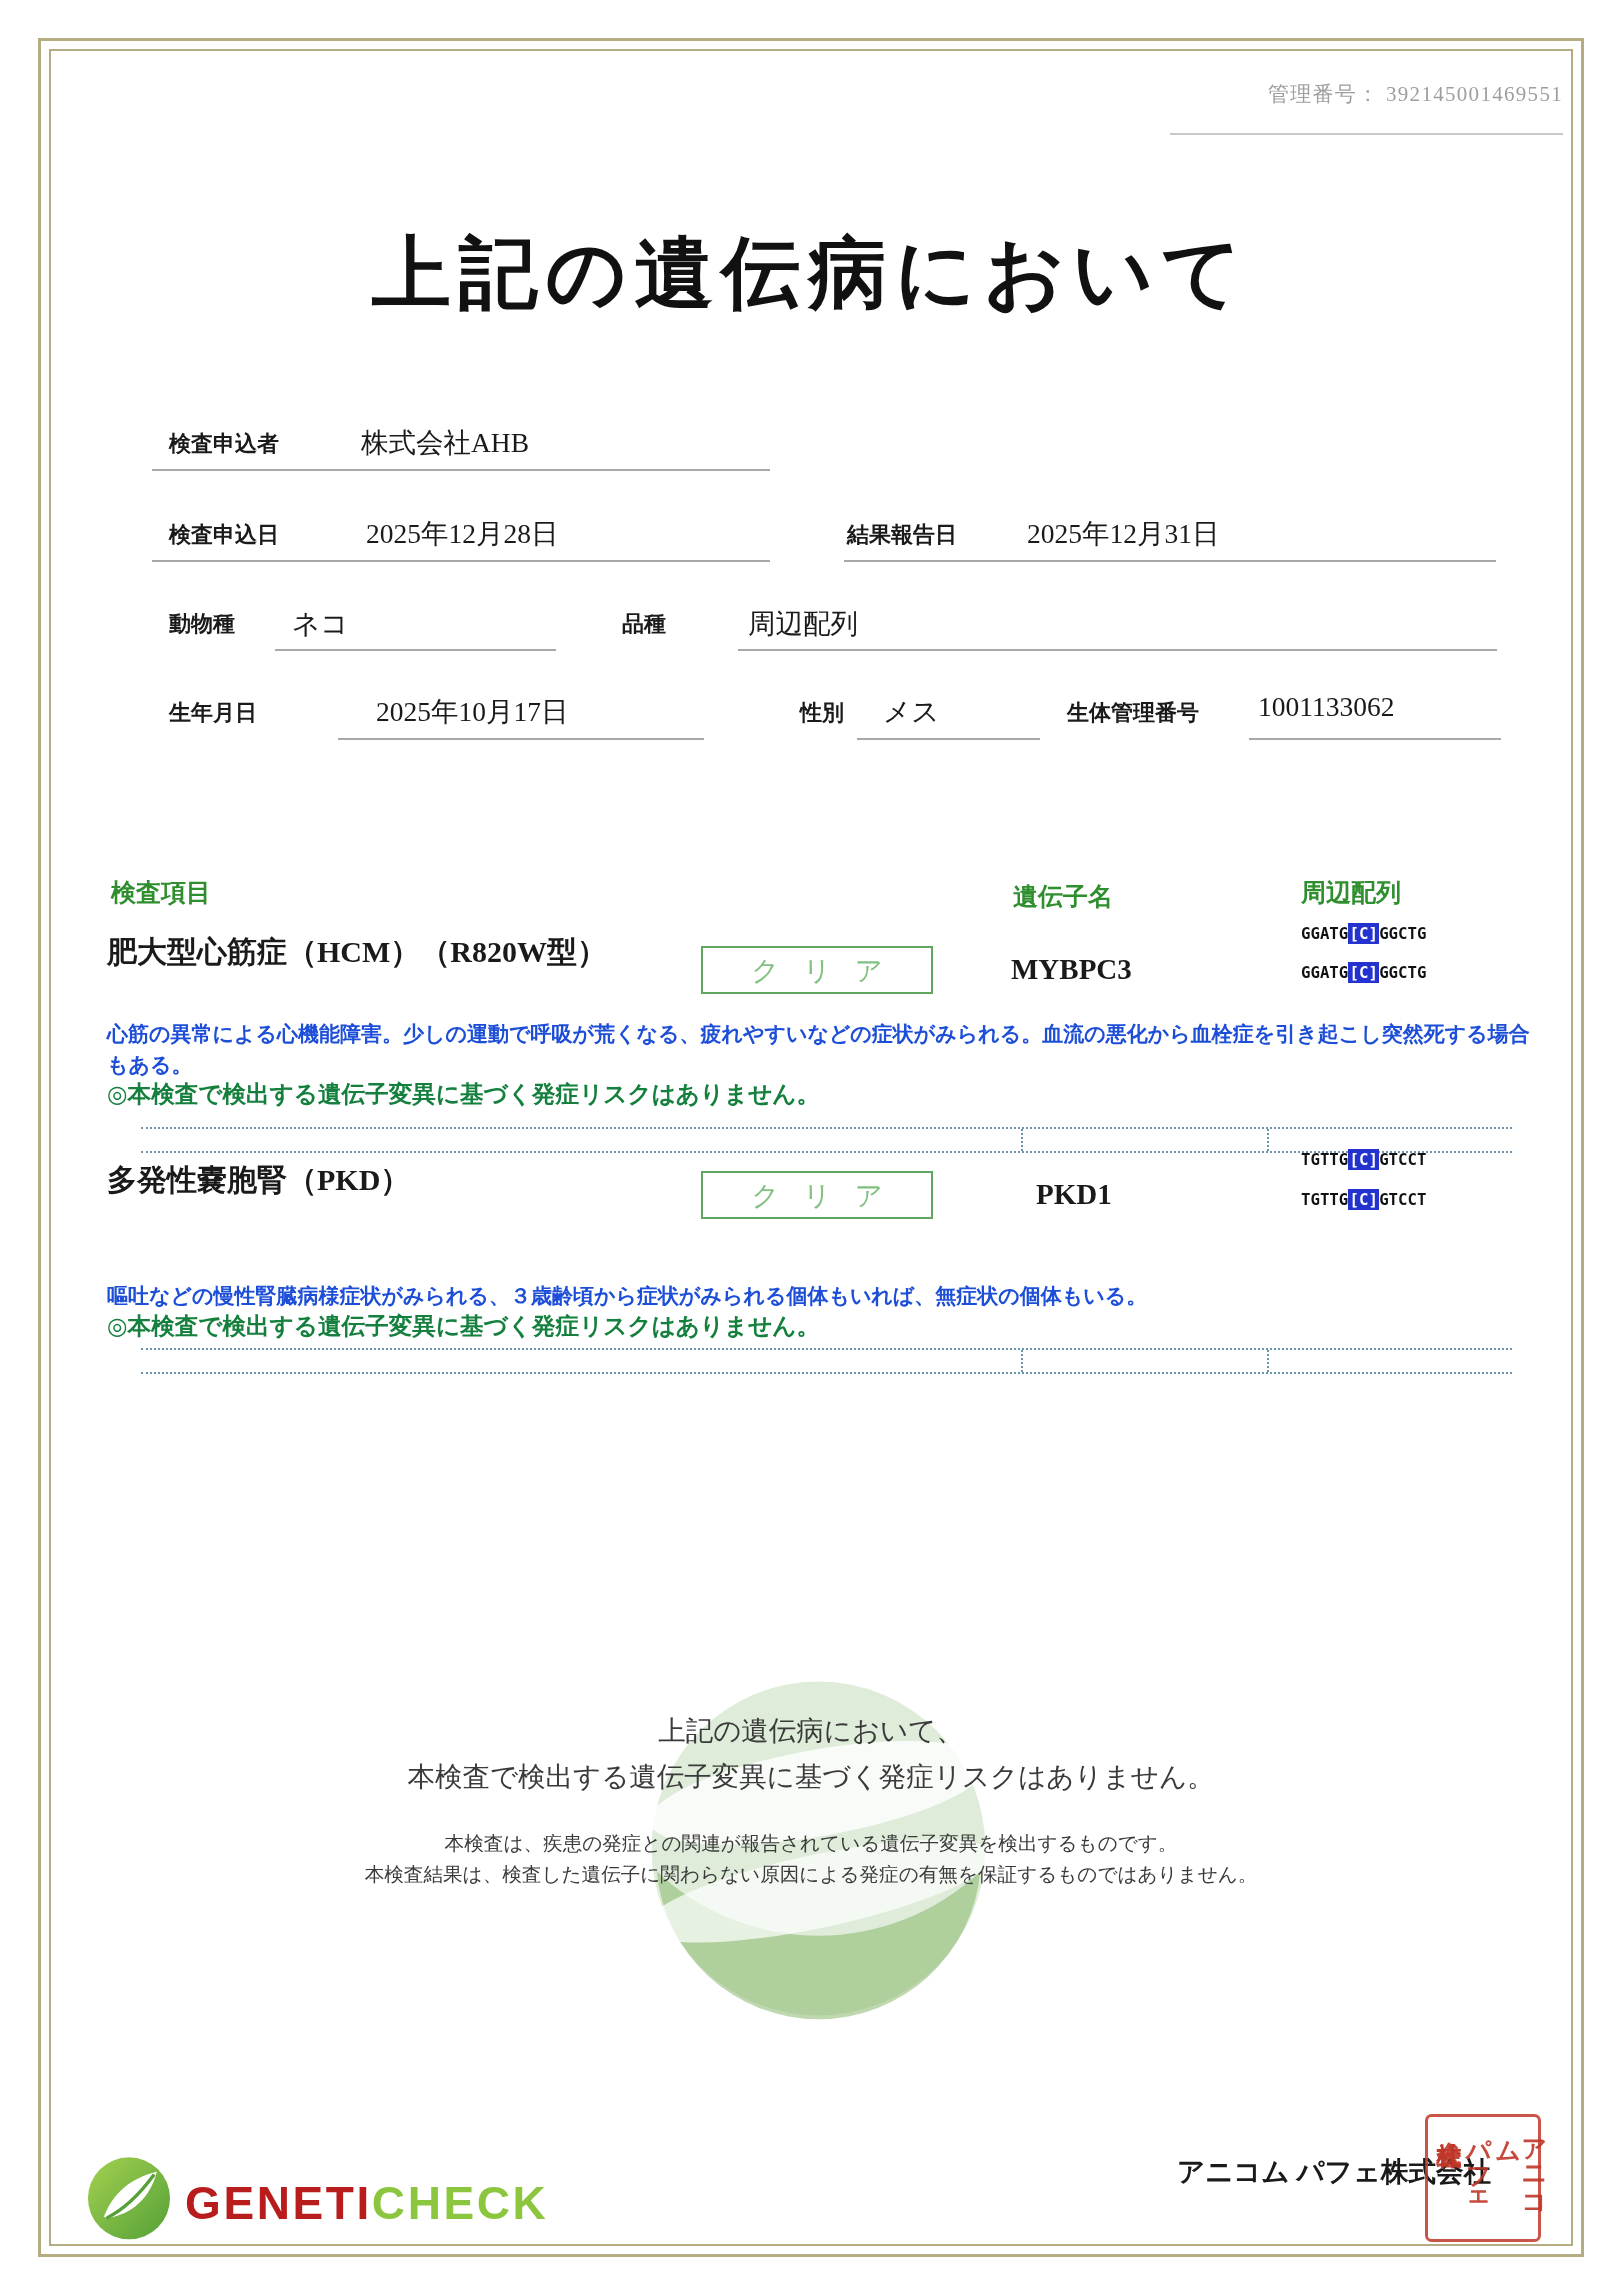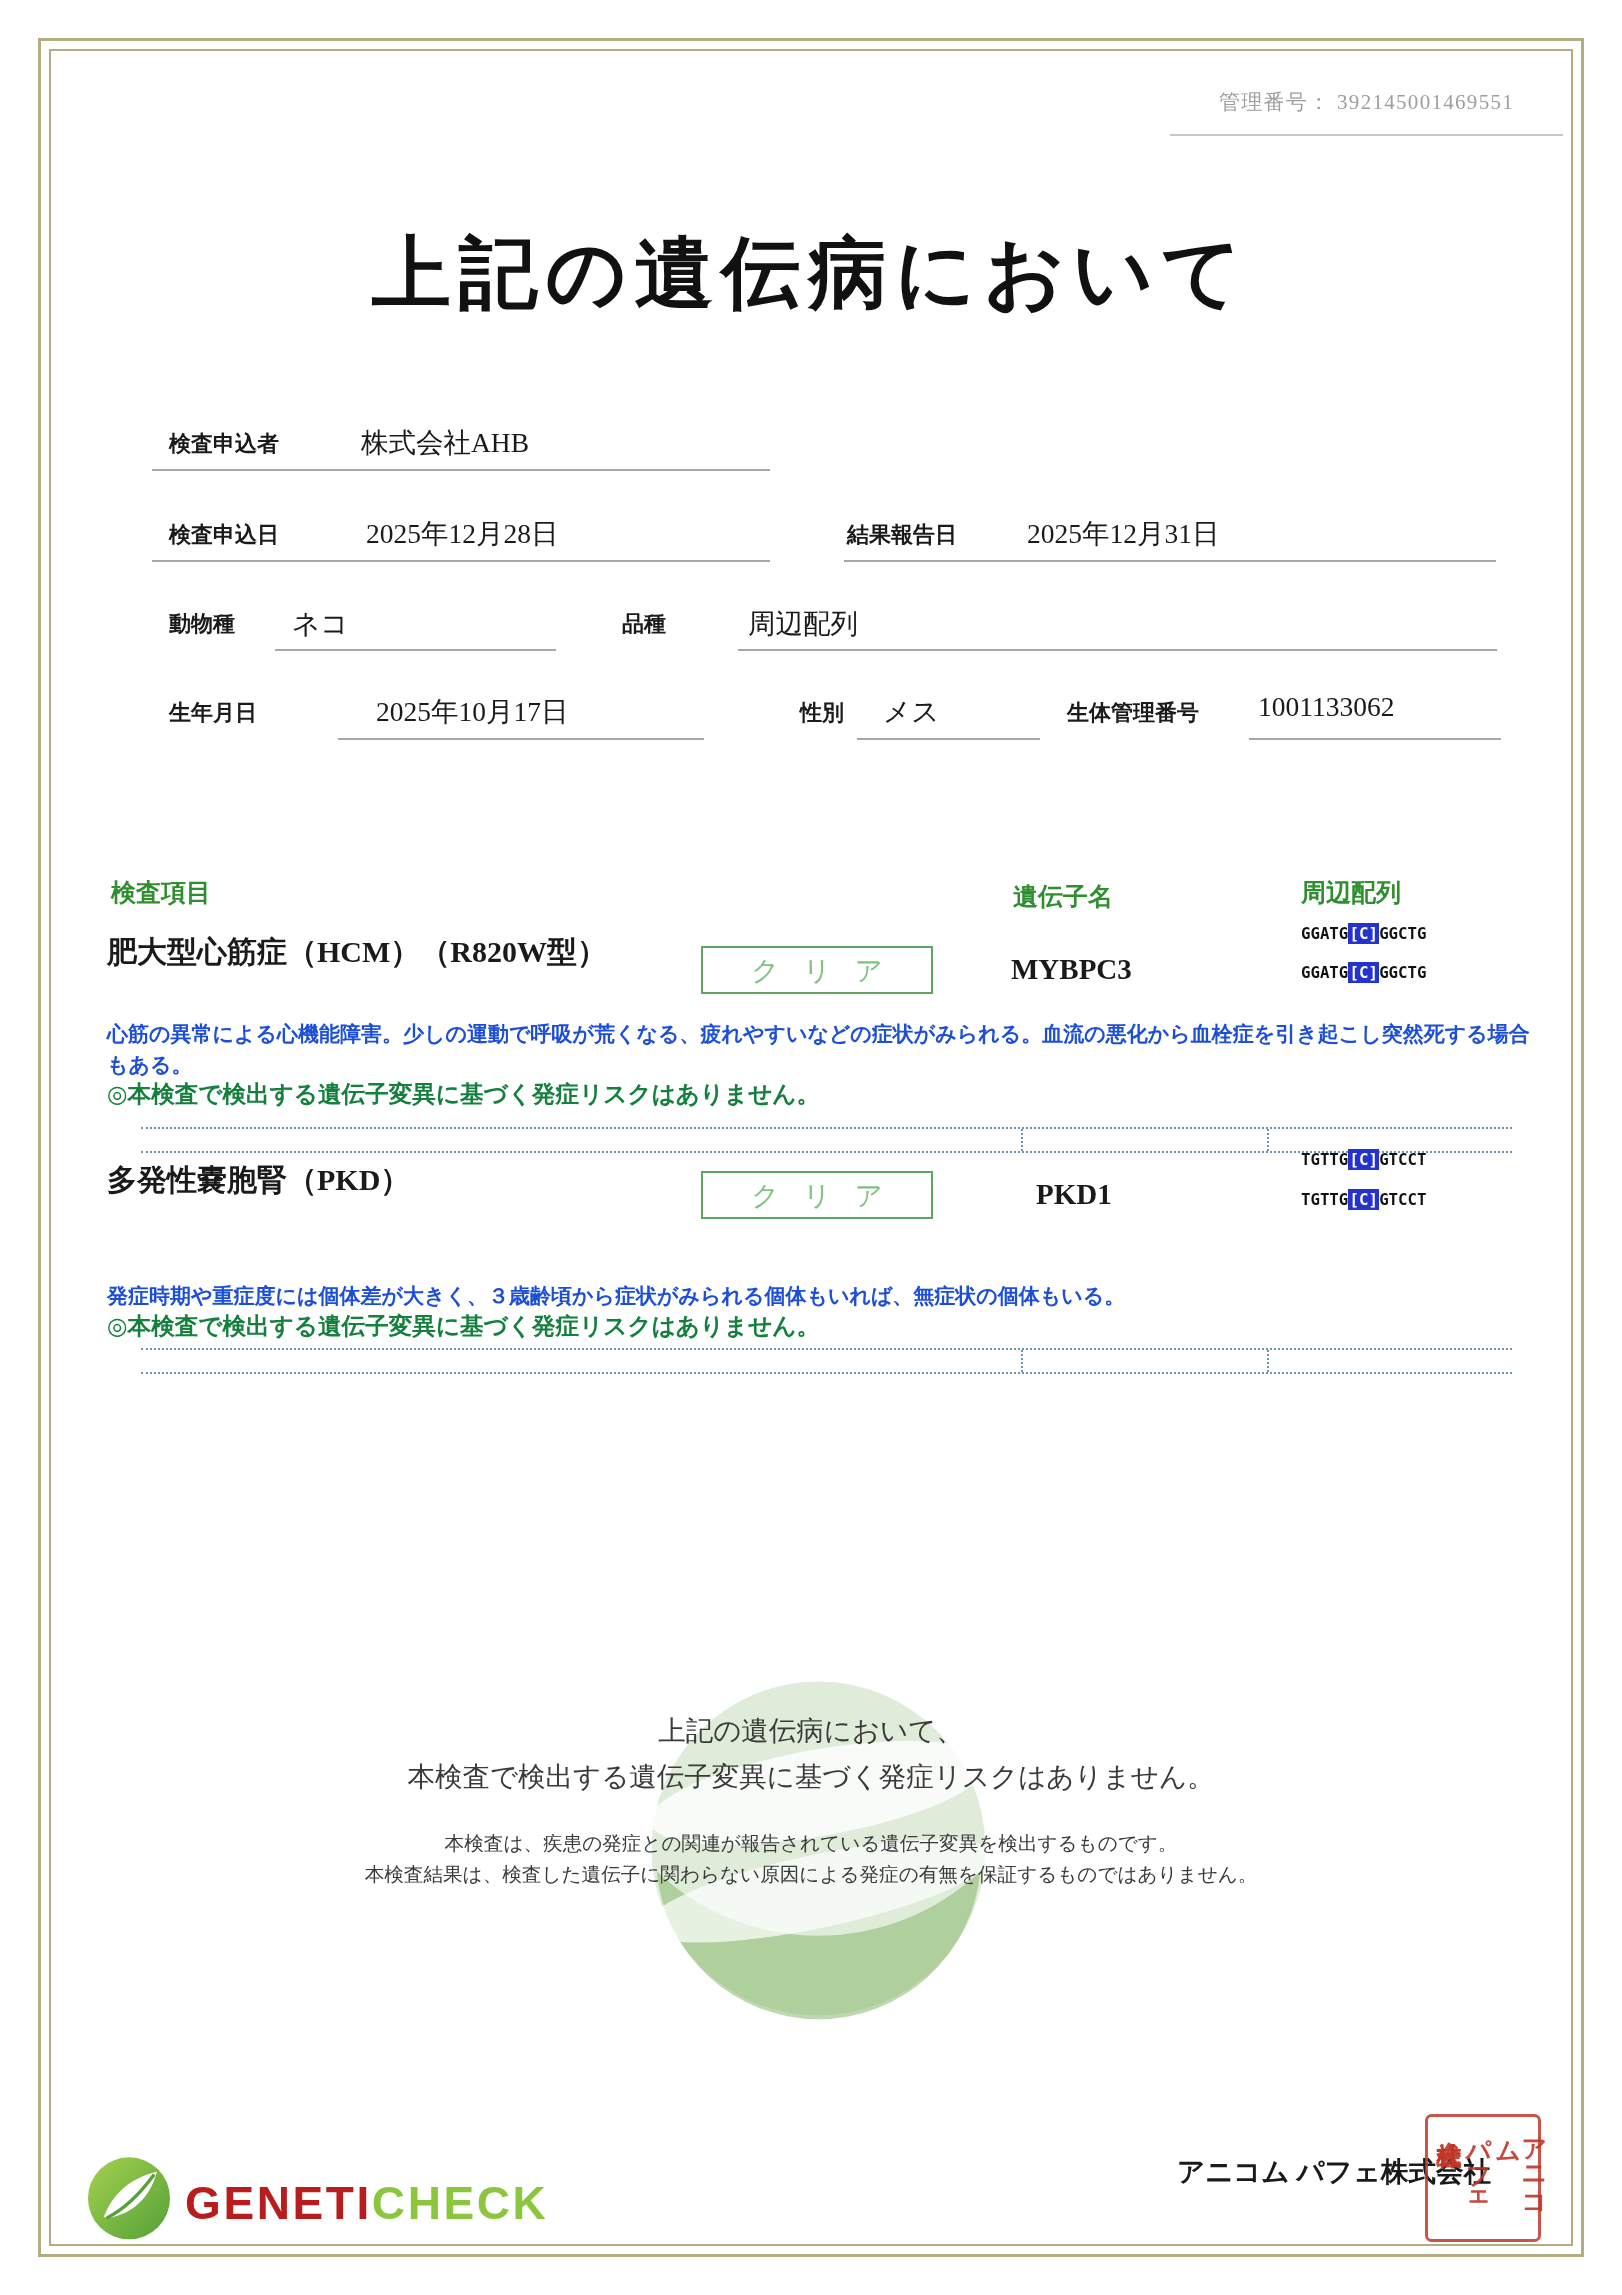--- a/index.html
+++ b/index.html
@@ -4,23 +4,23 @@
 <style>
   html,body { margin:0; padding:0; background:#ffffff; }
   .page {
     position:relative; width:1622px; height:2295px; background:#ffffff;
     font-family:"Liberation Serif","DejaVu Serif",serif; color:#1a1a1a; overflow:hidden;
   }
   .frame-outer { position:absolute; inset:38px; border:3.9px solid #b4ac82; }
   .frame-inner { position:absolute; inset:7.9px; border:2px solid #b4ac82; }
 
   
-  .mgmt { position:absolute; top:88px; left:1170px; width:393px; text-align:center;
+  .mgmt { position:absolute; top:80px; left:1170px; width:393px; text-align:right;
           font-size:21px; color:#9e9e9e; letter-spacing:1.3px;
-          border-bottom:2px solid #c8c8c8; padding-bottom:18px; }
+          border-bottom:2px solid #c8c8c8; padding-bottom:25px; }
 
   
   .title { position:absolute; top:221px; left:0; width:1622px; margin:0; text-align:center;
            font-size:79px; font-weight:bold; letter-spacing:7.9px; color:#111; }
 
   
   .uline { position:absolute; height:0; border-top:2px solid #a8a8a8; }
   .lab { position:absolute; font-size:22px; font-weight:bold; white-space:nowrap; }
   .val { position:absolute; font-size:27.5px; white-space:nowrap; }
 
@@ -121,21 +121,21 @@
   <div class="band" style="left:141px;top:1127px;width:1371px;height:22px">
     <span class="tick" style="left:880px"></span>
     <span class="tick" style="left:1126px"></span>
   </div>
 
   <span class="test-name" style="left:107px;top:1160px">多発性嚢胞腎（PKD）</span>
   <div class="result-box" style="left:701px;top:1171px">クリア</div>
   <span class="gene" style="left:1036px;top:1178px">PKD1</span>
   <div class="seq" style="left:1301px;top:1150px"><span>TGTTG</span><span class="hl">[C]</span><span>GTCCT</span></div>
   <div class="seq" style="left:1301px;top:1190px"><span>TGTTG</span><span class="hl">[C]</span><span>GTCCT</span></div>
-  <div class="desc" style="left:107px;top:1281px;width:1505px">発症時期や重症度には個体差が大きく、３歳齢頃から症状がみられる個体もいれば、無症状の個体もいる。</div>
+  <div class="desc" style="left:107px;top:1281px;width:1505px">嘔吐などの慢性腎臓病様症状がみられる、３歳齢頃から症状がみられる個体もいれば、無症状の個体もいる。</div>
   <div class="risk" style="left:107px;top:1310px">◎本検査で検出する遺伝子変異に基づく発症リスクはありません。</div>
   <div class="band" style="left:141px;top:1348px;width:1371px;height:22px">
     <span class="tick" style="left:880px"></span>
     <span class="tick" style="left:1126px"></span>
   </div>
 
   <svg class="watermark" width="347" height="347" viewBox="0 0 530 530">
     <circle cx="265" cy="265" r="255" fill="#9cc48c" opacity="0.33"></circle>
     <path d="M18 300 A 248 248 0 0 0 512 300 A 360 360 0 0 1 18 300 Z" fill="#7fb261" opacity="0.5"></path>
     <ellipse cx="265" cy="180" rx="262" ry="66" fill="#ffffff" opacity="0.8" transform="rotate(-10 265 180)"></ellipse>

